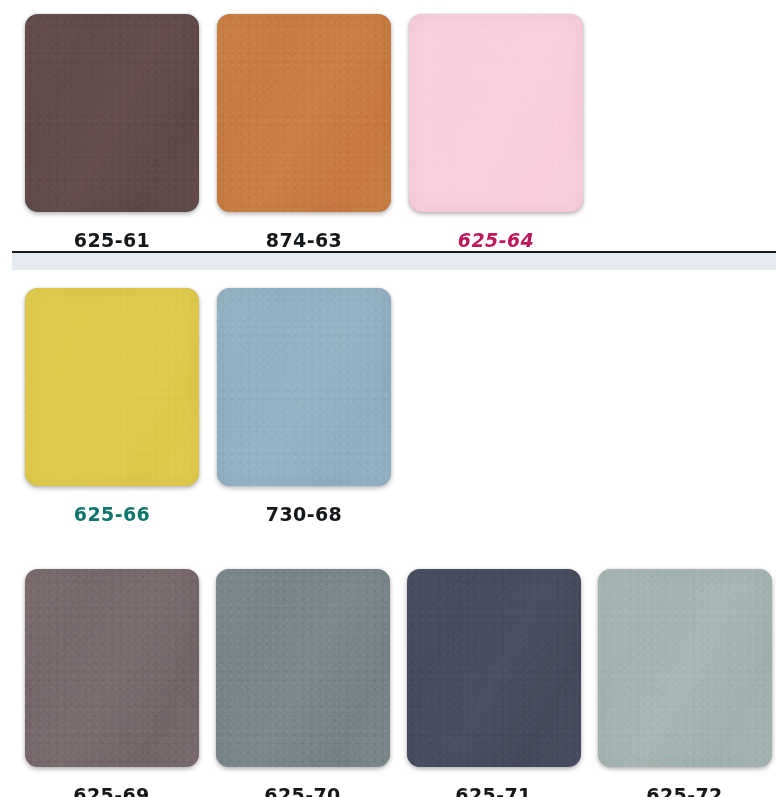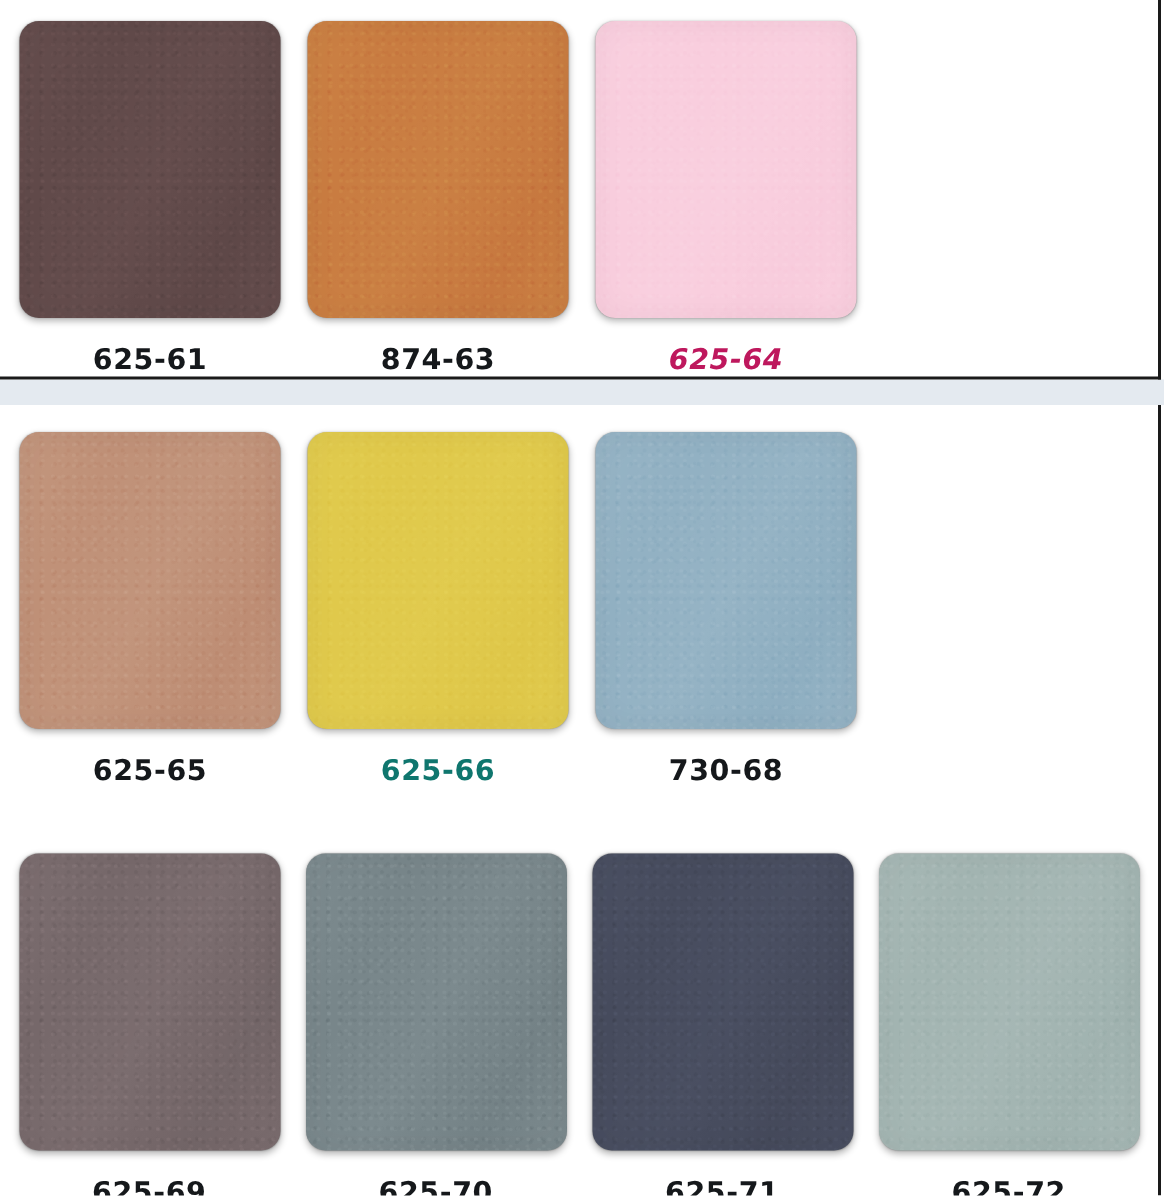--- a/index.html
+++ b/index.html
@@ -15,20 +15,21 @@
     overflow: hidden;
     position: relative;
   }
 
   
   #catalog {
     width: 712px;
     height: 797px;
     position: relative;
     background: #ffffff;
+    margin-left: 12px;
   }
 
   
   .section {
     position: relative;
     background: #ffffff;
     box-sizing: border-box;
   }
   #section-top {
     height: 253px;
@@ -145,24 +146,20 @@
 
     </div>
   </div>
 
   <div class="gutter" style="background: rgb(228, 234, 240);"></div>
 
   <div class="section" id="section-bottom" style="border-right-color: rgb(26, 26, 26);">
 
     <div class="swatch-row" id="row-2">
 
-      <div class="swatch-cell">
-        <div class="swatch-chip" style="background-color: rgb(192, 145, 120);"></div>
-        <div class="swatch-label" style="color: rgb(21, 24, 27);">625-65</div>
-      </div>
 
       <div class="swatch-cell">
         <div class="swatch-chip" style="background-color: rgb(224, 201, 75);"></div>
         <div class="swatch-label" style="color: #0f766e;">625-66</div>
       </div>
 
 
       <div class="swatch-cell">
         <div class="swatch-chip" style="background-color: rgb(146, 177, 195);"></div>
         <div class="swatch-label" style="color: rgb(21, 24, 27);">730-68</div>

